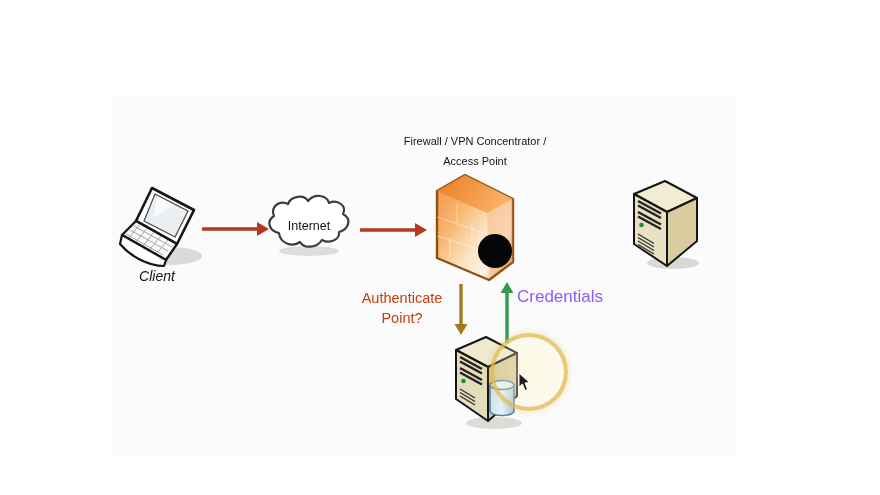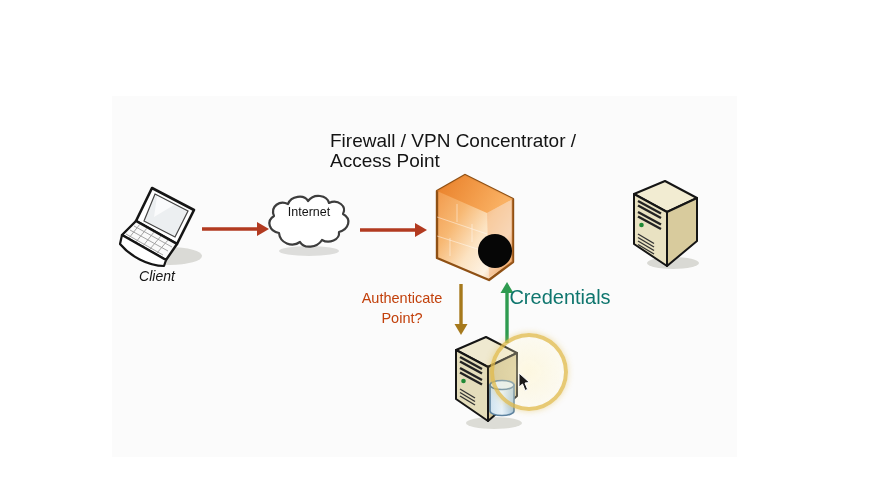--- a/index.html
+++ b/index.html
@@ -2,28 +2,28 @@
 <html><head>
 <meta charset="utf-8">
 <style>
   html,body{margin:0;padding:0;background:#fff;}
   #stage{position:relative;width:880px;height:495px;background:#ffffff;overflow:hidden;
          font-family:"Liberation Sans","DejaVu Sans",sans-serif;}
   .abs{position:absolute;}
   .lbl{color:#141414;text-align:center;white-space:nowrap;}
   .two{line-height:20px;}
   #panel{left:112px;top:96px;width:625px;height:361px;background:#fbfbfb;}
-  #title{left:330px;top:131px;width:290px;font-size:19px;line-height:20px;color:#141414;
-         font-weight:500;}
+  #title{left:330px;top:131px;width:290px;font-size:11px;line-height:20px;color:#141414;
+         text-align:center;font-weight:500;}
   #client-label{left:107px;top:268px;width:100px;font-size:14px;font-style:italic;}
-  #internet-label{left:263px;top:205px;width:92px;font-size:12.5px;}
+  #internet-label{left:263px;top:219px;width:92px;font-size:12.5px;}
   #ifs-label{left:614px;top:266px;width:100px;font-size:14px;line-height:19px;}
   #auth-label{left:422px;top:425px;width:160px;font-size:13.5px;}
   #gold-label{left:342px;top:288px;width:120px;font-size:14.5px;line-height:20px;color:#c2410c;font-weight:500;}
-  #green-label{left:500px;top:287px;width:120px;font-size:20px;line-height:20px;color:#0f766e;font-weight:500;}
+  #green-label{left:500px;top:287px;width:120px;font-size:17px;line-height:20px;color:#8b5cf6;font-weight:500;}
   #glow-ring{left:490px;top:333px;width:70px;height:70px;border-radius:50%;
              border:4px solid rgba(224,186,73,0.75);
              background:radial-gradient(circle,rgba(255,244,198,0.50) 0%,rgba(255,244,198,0.25) 60%,rgba(255,244,198,0) 100%);
              box-shadow:0 0 6px rgba(224,186,73,0.45);}
   svg{display:block;}
 </style>
 </head>
 <body>
 
 <div id="stage">

